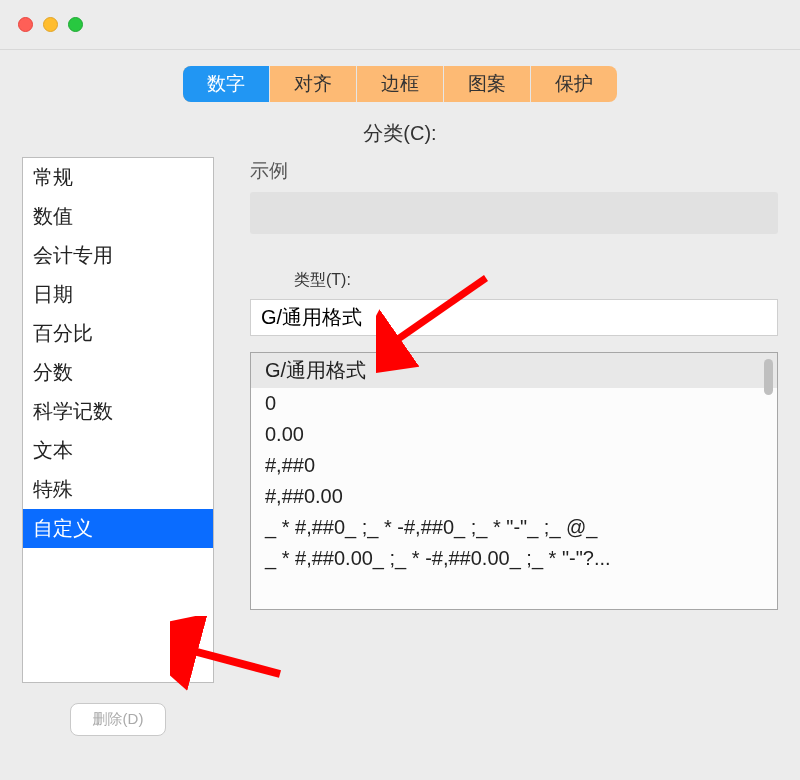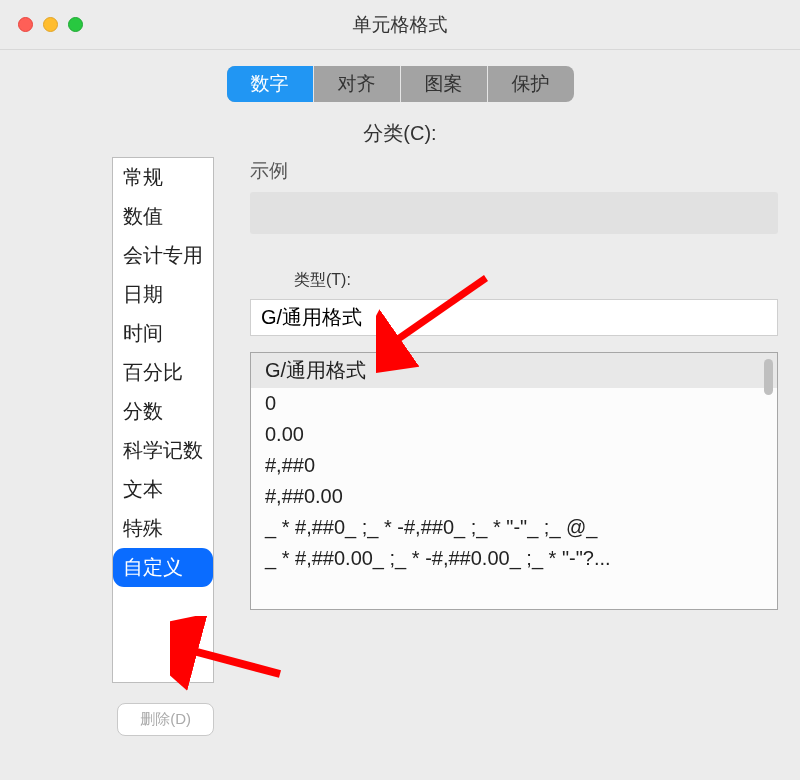--- a/index.html
+++ b/index.html
@@ -32,21 +32,21 @@
     .tl.green { background: #28c840; border: 0.5px solid #20a934; }
     .title { flex: 1; text-align: center; font-size: 19px; color: #333; }
 
     .tabs-row {
       display: flex;
       justify-content: center;
       padding: 16px 0 18px;
     }
     .tabs {
       display: flex;
-      background: #a3a3a3;
+      background: #fdba74;
       border-radius: 8px;
       overflow: hidden;
     }
     .tab {
       padding: 5px 24px;
       font-size: 19px;
       color: #333;
       cursor: pointer;
       border-right: 1px solid #e6e6e6;
     }
@@ -69,38 +69,36 @@
 
     .columns {
       display: flex;
       gap: 36px;
     }
 
     .left-col {
       width: 192px;
       display: flex;
       flex-direction: column;
-      align-items: flex-end;
     }
     .category-list {
       background: #fff;
       border: 1px solid #bdbdbd;
       height: 526px;
       overflow: hidden;
     }
     .cat-item {
       padding: 6px 10px;
       font-size: 20px;
       color: #222;
       cursor: pointer;
     }
     .cat-item.selected {
       background: #0a6cff;
       color: #fff;
-      border-radius: 11px;
     }
     .delete-wrap {
       padding-top: 20px;
       text-align: center;
     }
     .delete-btn {
       display: inline-block;
       padding: 6px 22px;
       border: 1px solid #c9c9c9;
       border-radius: 8px;
@@ -175,42 +173,41 @@
   </style>
 </head>
 <body>
 
 <div class="titlebar">
   <div class="traffic-lights">
     <div class="tl red"></div>
     <div class="tl yellow"></div>
     <div class="tl green"></div>
   </div>
-  <div class="title">单元格格式</div>
 </div>
 
 <div class="tabs-row">
   <div class="tabs" id="tabs">
       <div class="tab active">数字</div>
       <div class="tab">对齐</div>
+      <div class="tab">边框</div>
       <div class="tab">图案</div>
       <div class="tab">保护</div>
     </div>
 </div>
 
 <div class="body-area">
   <div class="category-label">分类(C):</div>
   <div class="columns">
     <div class="left-col">
       <div class="category-list" id="cat-list">
           <div class="cat-item">常规</div>
           <div class="cat-item">数值</div>
           <div class="cat-item">会计专用</div>
           <div class="cat-item">日期</div>
-          <div class="cat-item">时间</div>
           <div class="cat-item">百分比</div>
           <div class="cat-item">分数</div>
           <div class="cat-item">科学记数</div>
           <div class="cat-item">文本</div>
           <div class="cat-item">特殊</div>
           <div class="cat-item selected">自定义</div>
         </div>
       <div class="delete-wrap">
         <span class="delete-btn">删除(D)</span>
       </div>

